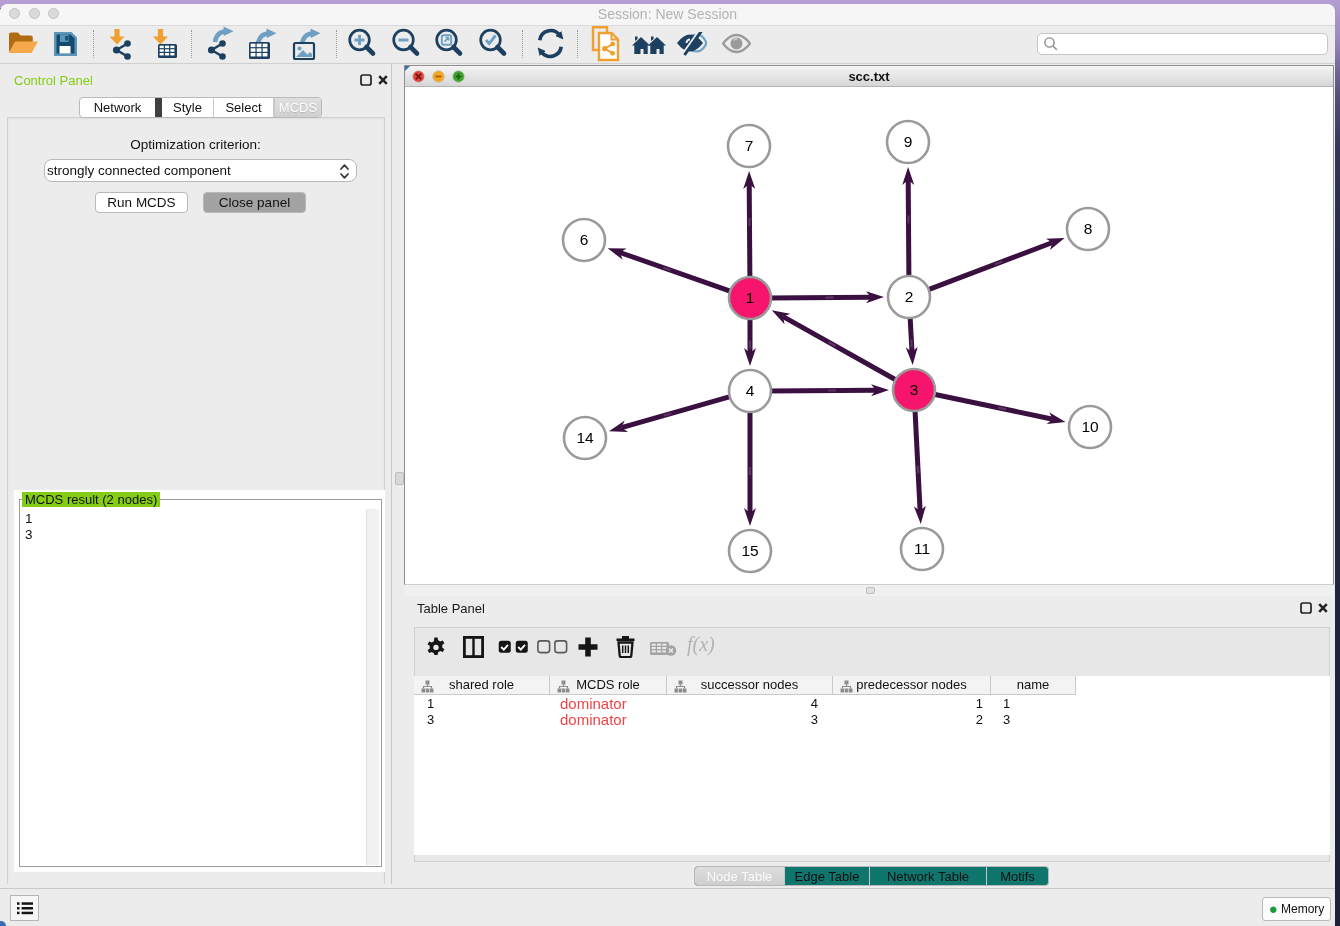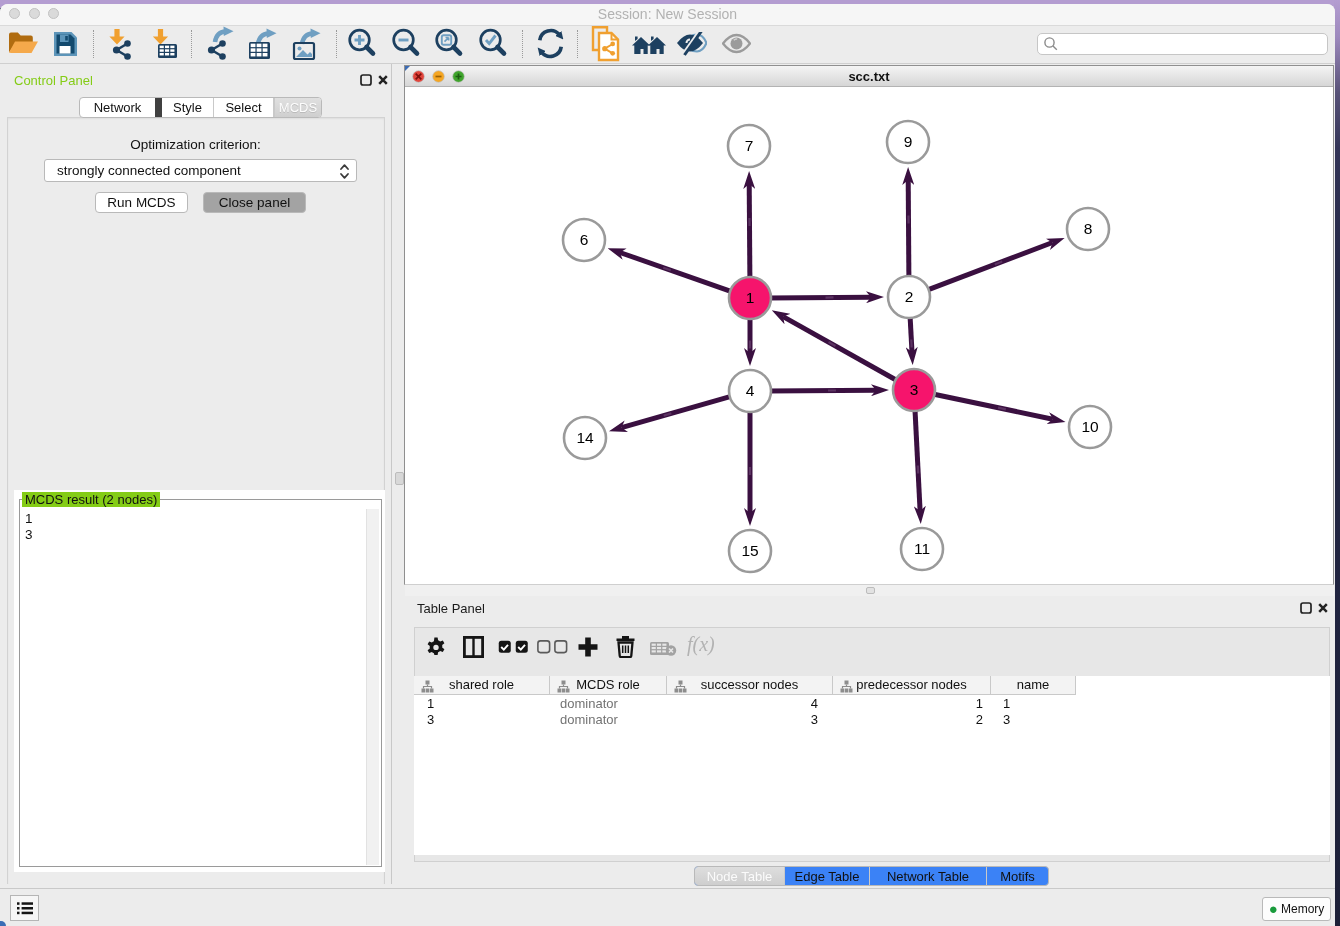--- a/index.html
+++ b/index.html
@@ -177,21 +177,21 @@
     <path d="M2.2,2.2 L9.8,9.8 M9.8,2.2 L2.2,9.8" stroke="#222" stroke-width="2.5"></path>
   </svg>
 <div class="a" style="left:7px;top:117px;width:378px;height:767px;border:1px solid #d2d2d2;border-bottom:none;background:#ececec;box-shadow:inset 0 1px 2px rgba(0,0,0,0.06)"></div>
 <div class="a" style="left:79px;top:97px;width:243px;height:21px;background:#fff;border:1px solid #b9b9b9;border-radius:4px;overflow:hidden;display:flex;font-size:13px;text-align:center;color:#111">
 <div style="width:82px;line-height:20px;border-right:7px solid #404040">Network</div>
 <div style="width:52px;line-height:20px;border-right:1px solid #c9c9c9">Style</div>
 <div style="width:60px;line-height:20px;border-right:1px solid #c9c9c9">Select</div>
 <div style="flex:1;line-height:20px;background:linear-gradient(#e0e0e0,#cfcfcf);color:#fdfdfd;text-shadow:0 1px 0 #bbb;border-left:1px solid #c9c9c9">MCDS</div>
 </div>
 <div class="a" style="left:0;top:137px;width:391px;text-align:center;font-size:13.5px;color:#111">Optimization criterion:</div>
-<div class="a" style="left:44px;top:159px;width:313px;height:23px;background:#fff;border:1px solid #b9b9b9;border-radius:3px;font-size:13.5px;line-height:21px;padding-left:12px;color:#111">strongly connected component
+<div class="a" style="left:44px;top:159px;width:313px;height:23px;background:#fff;border:1px solid #b9b9b9;border-radius:8px;font-size:13.5px;line-height:21px;padding-left:2px;color:#111">strongly connected component
 <svg class="a" style="right:6px;top:3px" width="11" height="17" viewBox="0 0 11 17">
       <path d="M2,6 L5.5,2.2 L9,6 M2,11 L5.5,14.8 L9,11" fill="none" stroke="#3a3a3a" stroke-width="1.8" stroke-linecap="round" stroke-linejoin="round"></path>
     </svg></div>
 <div class="a" style="left:95px;top:192px;width:93px;height:21px;background:#fff;border:1px solid #b9b9b9;border-radius:4px;font-size:13.5px;text-align:center;line-height:19px;color:#111">Run MCDS</div>
 <div class="a" style="left:203px;top:192px;width:103px;height:21px;background:#a3a3a3;border:1px solid #b9b9b9;border-radius:4px;font-size:13.5px;text-align:center;line-height:19px;color:#111">Close panel</div>
 <div class="a" style="left:14px;top:490px;width:371px;height:382px;background:#fff"></div>
 <div class="a" style="left:19px;top:499px;width:363px;height:368px;border:1px solid #9a9a9a"></div>
 <div class="a" style="left:22px;top:492px;font-size:13px;color:#111;background:#84cc16;padding:0 3px">MCDS result (2 nodes)</div>
 <div class="a" style="left:25px;top:511px;font-size:13.5px;color:#111;line-height:16px">1<br>3</div>
 <div class="a" style="left:366px;top:509px;width:13px;height:356px;background:#f1f1f1;border-left:1px solid #e2e2e2"></div>
@@ -365,26 +365,26 @@
 <div class="a" style="left:419px;top:0;width:158px;height:19px;border-right:1px solid #c9c9c9;font-size:13px;text-align:center;line-height:18px;color:#111">predecessor nodes</div>
 <div class="a" style="left:426px;top:3px"><svg width="13" height="13" viewBox="0 0 13 13">
         <rect x="4.5" y="0.5" width="4" height="4" fill="#8d8d8d"></rect>
         <path d="M6.5,4.5 v2 M2.5,8.5 v-2 h8 v2" stroke="#8d8d8d" stroke-width="1.2" fill="none"></path>
         <rect x="0.5" y="8.5" width="3.6" height="4" fill="#8d8d8d"></rect>
         <rect x="4.7" y="8.5" width="3.6" height="4" fill="#8d8d8d"></rect>
         <rect x="8.9" y="8.5" width="3.6" height="4" fill="#8d8d8d"></rect>
       </svg></div>
 <div class="a" style="left:577px;top:0;width:85px;height:19px;border-right:1px solid #c9c9c9;font-size:13px;text-align:center;line-height:18px;color:#111">name</div>
 <div class="a" style="left:13px;top:20px;font-size:13px;color:#111;line-height:16px">1<br>3</div>
-<div class="a" style="left:146px;top:20px;font-size:13px;color:#737373;line-height:16px">dominator<br>dominator</div>
+<div class="a" style="left:146px;top:20px;font-size:15px;color:#ef4444;line-height:16px">dominator<br>dominator</div>
 <div class="a" style="left:253px;top:20px;width:151px;font-size:13px;color:#111;line-height:16px;text-align:right">4<br>3</div>
 <div class="a" style="left:419px;top:20px;width:150px;font-size:13px;color:#111;line-height:16px;text-align:right">1<br>2</div>
 <div class="a" style="left:589px;top:20px;font-size:13px;color:#111;line-height:16px">1<br>3</div>
 </div>
-<div class="a" style="left:694px;top:866px;width:355px;height:20px;background:#3b82f6;border:1px solid #b9b9b9;border-radius:4px;overflow:hidden;display:flex;font-size:13px;text-align:center;color:#111">
+<div class="a" style="left:694px;top:866px;width:355px;height:20px;background:#0f766e;border:1px solid #b9b9b9;border-radius:4px;overflow:hidden;display:flex;font-size:13px;text-align:center;color:#111">
 <div style="width:90px;line-height:19px;background:linear-gradient(#dedede,#cecece);color:#fbfbfb;border-right:1px solid #c9c9c9">Node Table</div>
 <div style="width:85px;line-height:19px;border-right:1px solid #c9c9c9">Edge Table</div>
 <div style="width:117px;line-height:19px;border-right:1px solid #c9c9c9">Network Table</div>
 <div style="flex:1;line-height:19px">Motifs</div>
 </div>
 <div class="a" style="left:0;top:888px;width:1335px;height:38px;background:#ececec;border-top:1px solid #c9c9c9"></div>
 <div class="a" style="left:10px;top:895px;width:29px;height:26px;background:#f6f6f6;border:1px solid #b5b5b5"></div>
 <svg class="a" style="left:17px;top:902px" width="16" height="13" viewBox="0 0 16 13">
     <g fill="#151515">
       <rect x="0" y="0.3" width="2.5" height="2.5"></rect>

